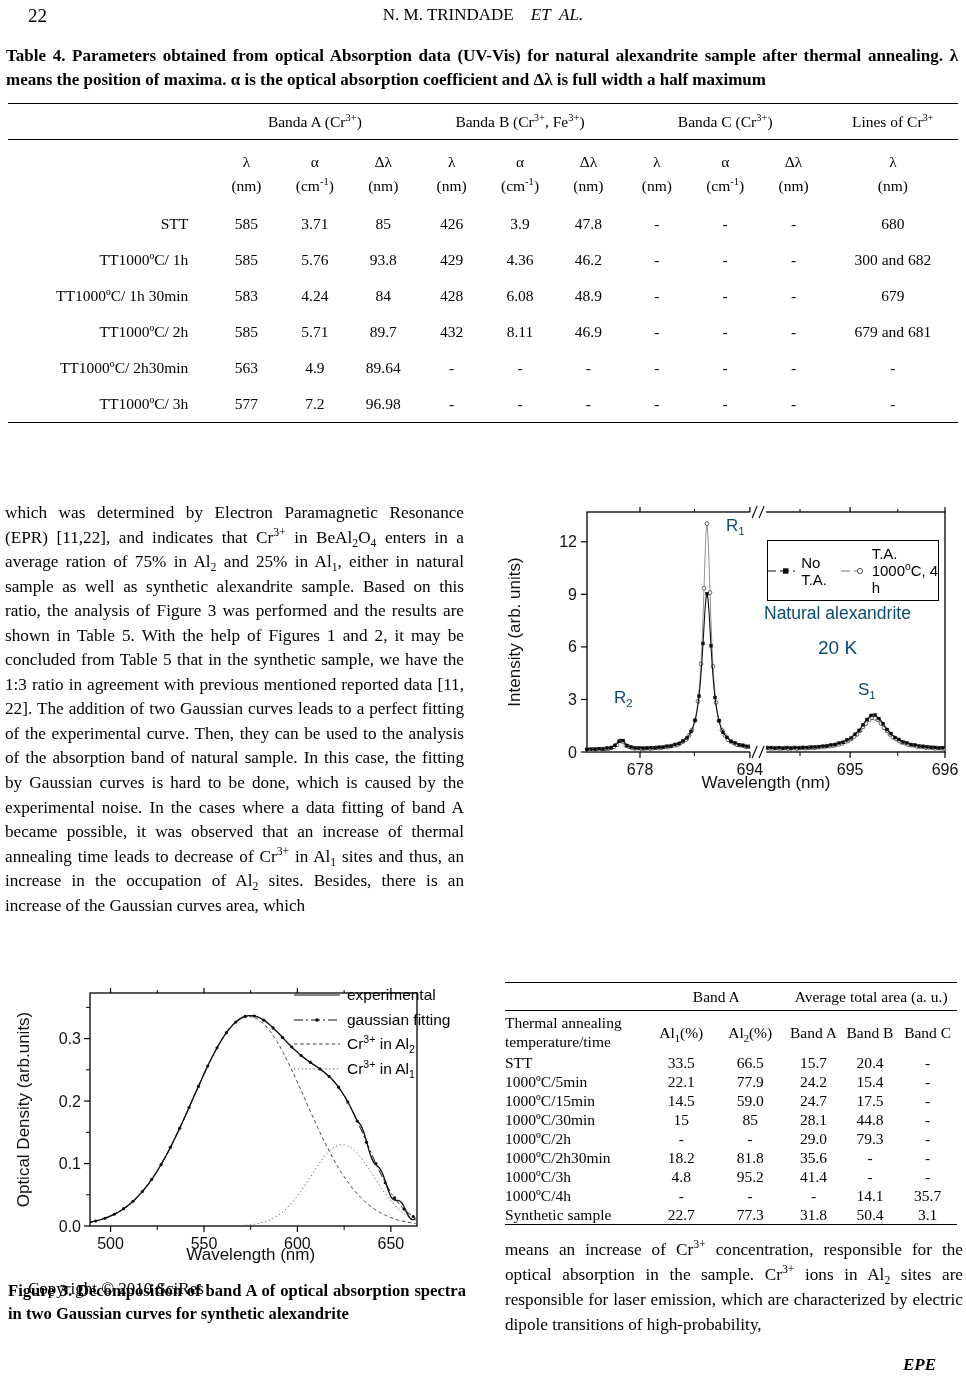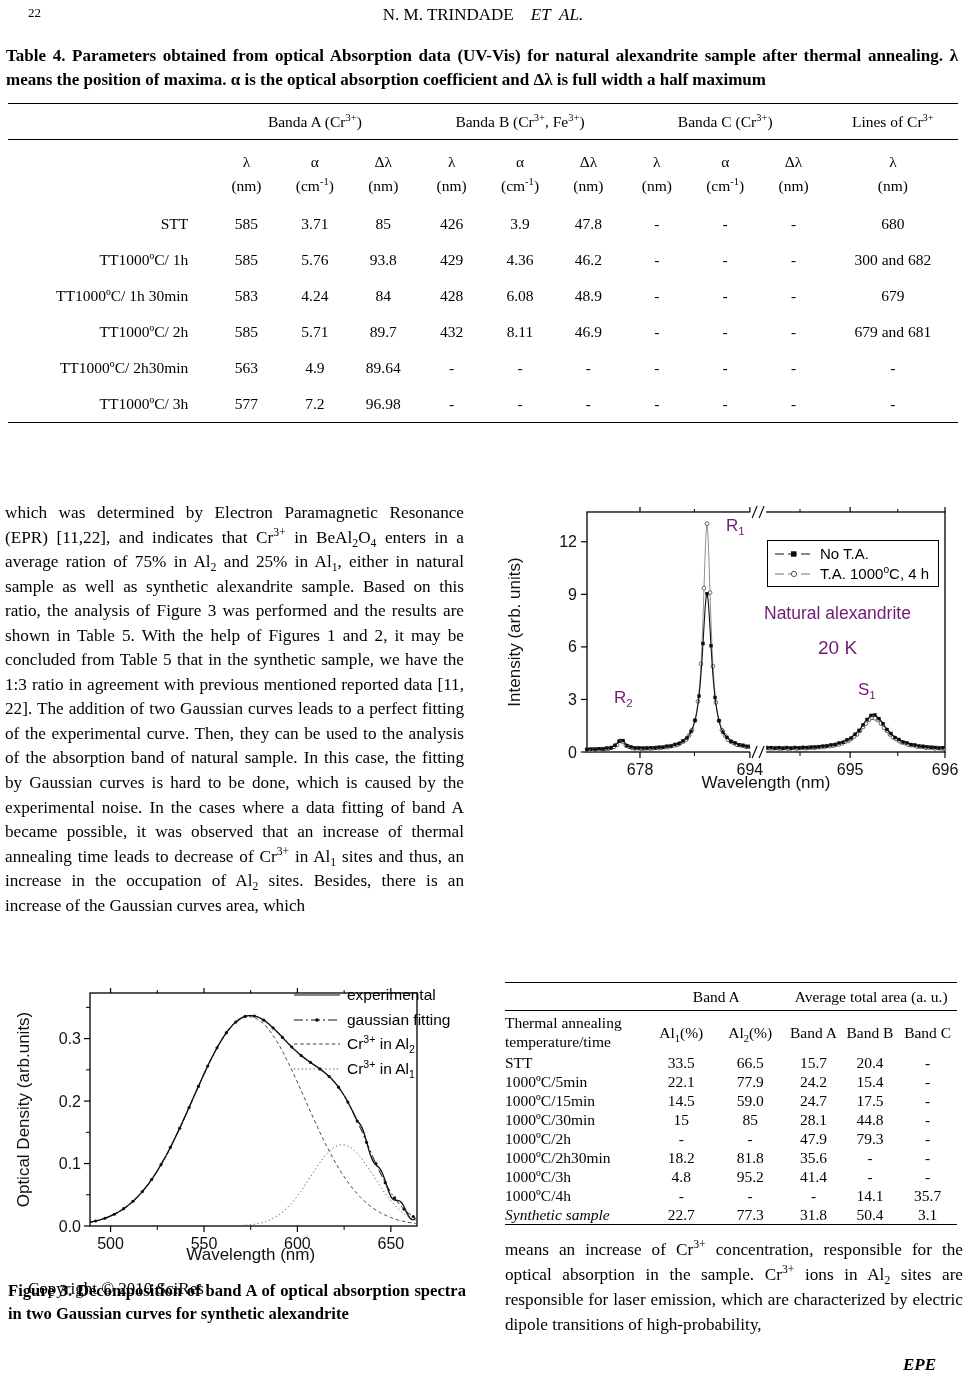--- a/index.html
+++ b/index.html
@@ -1,21 +1,21 @@
 <!DOCTYPE html>
 <html><head>
 <meta charset="utf-8">
 <style>
   html,body{margin:0;padding:0;background:#fff;}
   .page{position:relative;width:966px;height:1386px;background:#ffffff;color:#000;
         font-family:"Liberation Serif", serif;overflow:hidden;}
   sup{font-size:68%;vertical-align:super;line-height:0;}
   sub{font-size:68%;vertical-align:sub;line-height:0;}
 
-  .pagenum{position:absolute;left:28px;top:5px;font-size:13px;text-align:center;}
+  .pagenum{position:absolute;left:28px;top:5px;font-size:19px;text-align:center;}
   .runtitle{position:absolute;left:0;right:0;top:5px;text-align:center;font-size:17px;}
 
   .t4caption{position:absolute;left:6px;top:44px;width:952px;font-weight:bold;
              font-size:17px;line-height:24px;text-align:justify;}
   table{border-collapse:collapse;}
   .t4{position:absolute;left:8px;top:103px;width:950px;font-size:15.5px;
       border-top:1.6px solid #000;border-bottom:1.6px solid #000;}
   .t4 td{text-align:center;vertical-align:middle;padding:0;}
   .t4 tr.ra td{height:31px;}
   .t4 td.rb{border-bottom:1.3px solid #000;}
@@ -45,24 +45,24 @@
   .t5 td{text-align:center;vertical-align:middle;padding:0;line-height:19px;}
   .t5 tr.top td{height:27px;border-bottom:1.1px solid #000;}
   .t5 tr.cols td{height:42px;}
   .t5 td.l{text-align:left;}
   .t5 tbody td{height:19px;}
 
   .footL{position:absolute;left:28px;top:1279px;font-size:17px;}
   .footR{position:absolute;right:30px;top:1355px;font-size:17px;font-weight:bold;font-style:italic;}
 
   
-  .ovl{position:absolute;font-family:"Liberation Sans", sans-serif;color:#701a75;white-space:nowrap;}
+  .ovl{position:absolute;font-family:"Liberation Sans", sans-serif;color:#0c4a6e;white-space:nowrap;}
   .f4legend{position:absolute;border:1.3px solid #000;background:#fff;
             font-family:"Liberation Sans", sans-serif;font-size:15px;
-            display:flex;flex-direction:column;justify-content:center;gap:3px;padding:4px 6px;}
+            display:flex;flex-direction:row;justify-content:center;gap:3px;padding:4px 6px;}
   .legrow{display:flex;align-items:center;gap:6px;}
   .f3legend{position:absolute;font-family:"Liberation Sans", sans-serif;font-size:15.5px;
             display:flex;flex-direction:column;gap:6.5px;}
   svg text{font-family:"Liberation Sans", sans-serif;fill:#111;}
 </style>
 </head>
 <body>
 
 <div class="page">
 
@@ -526,21 +526,21 @@
           <td>15</td>
           <td>85</td>
           <td>28.1</td>
           <td>44.8</td>
           <td>-</td>
         </tr>
         <tr>
           <td class="l">1000ºC/2h</td>
           <td>-</td>
           <td>-</td>
-          <td>47.9</td>
+          <td>29.0</td>
           <td>79.3</td>
           <td>-</td>
         </tr>
         <tr>
           <td class="l">1000ºC/2h30min</td>
           <td>18.2</td>
           <td>81.8</td>
           <td>35.6</td>
           <td>-</td>
           <td>-</td>
@@ -555,21 +555,21 @@
         </tr>
         <tr>
           <td class="l">1000ºC/4h</td>
           <td>-</td>
           <td>-</td>
           <td>-</td>
           <td>14.1</td>
           <td>35.7</td>
         </tr>
         <tr>
-          <td class="l" style="font-style: italic;">Synthetic sample</td>
+          <td class="l" style="">Synthetic sample</td>
           <td style="font-style: normal;">22.7</td>
           <td style="font-style: normal;">77.3</td>
           <td style="font-style: normal;">31.8</td>
           <td style="font-style: normal;">50.4</td>
           <td style="font-style: normal;">3.1</td>
         </tr>
       </tbody>
   </table>
 
   <div class="rightcol"><span>means an increase of Cr</span><sup>3+</sup><span> concentration, responsible for the optical absorption in the sample. Cr</span><sup>3+</sup><span> ions in Al</span><sub>2</sub><span> sites are responsible for laser emission, which are characterized by electric dipole transitions of high-probability,</span></div>

